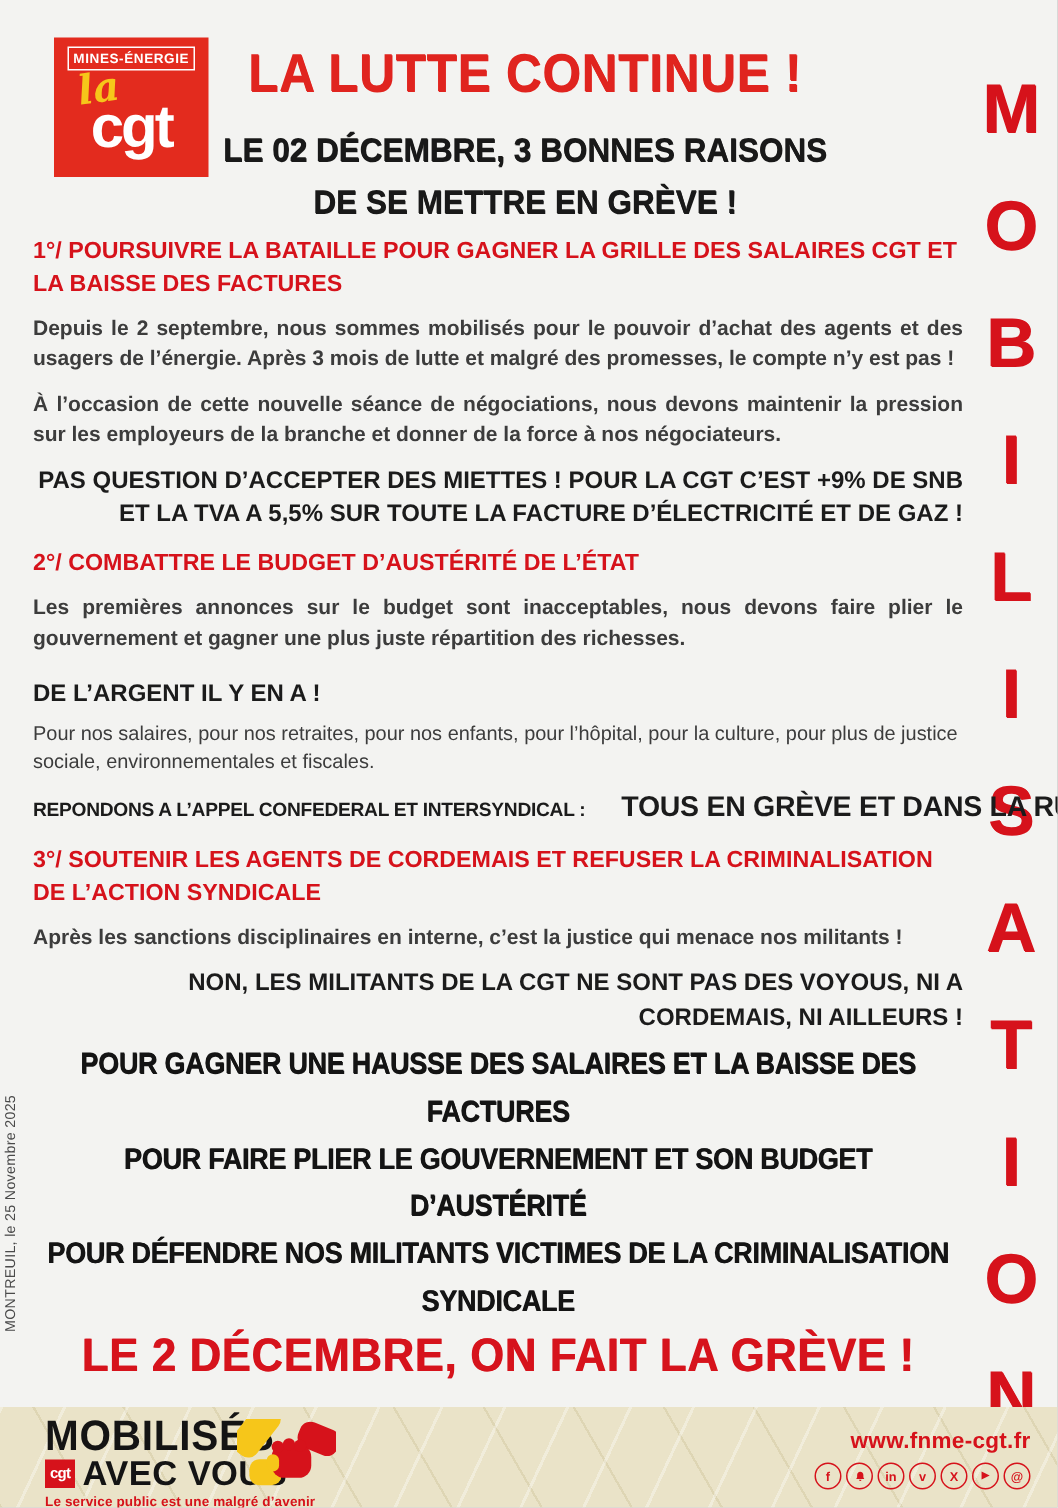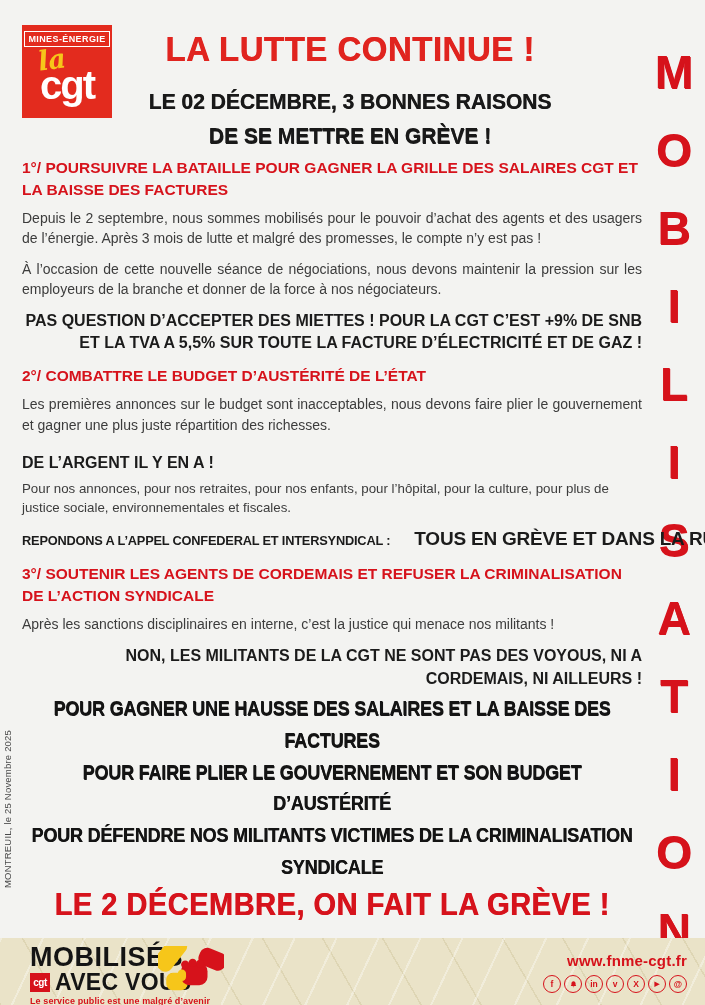--- a/index.html
+++ b/index.html
@@ -3,21 +3,21 @@
 <meta charset="utf-8">
 <style>
   html,body{margin:0;padding:0;}
   body{font-family:"Liberation Sans", sans-serif; background:#888;}
   .page{
     position:relative; width:705px; height:1005px; margin:0 auto;
     background:#f3f3f1; overflow:hidden;
   }
   
   .logo{
-    position:absolute; left:22px; top:25px; width:90px; height:93px;
+    position:absolute; left:36px; top:25px; width:103px; height:93px;
     background:#e32b1e; display:flex; flex-direction:column; align-items:center;
   }
   .logo-org{
     margin-top:6px; border:1.5px solid #fff; color:#fff;
     font-size:9px; font-weight:bold; letter-spacing:.4px; padding:2px 3px; white-space:nowrap;
   }
   .logo-la{
     font-family:"DejaVu Serif", serif; font-style:italic; font-weight:bold;
     color:#f6c61a; font-size:27px; line-height:20px; margin-top:3px; transform:rotate(-8deg);
     align-self:flex-start; margin-left:16px;
@@ -54,20 +54,21 @@
   }
   
   .content{position:absolute; left:22px; top:157px; width:620px;}
   .sec-heading{
     color:#d6121b; font-size:15.5px; font-weight:bold; line-height:1.42;
     margin:0 0 7px 0;
   }
   .para{
     color:#3c3c3c; font-size:14px; line-height:1.46; text-align:justify;
     margin:0 0 10px 0;
+    font-weight:bold;
   }
   .emphasis{
     color:#1b1b1b; font-size:16px; font-weight:bold; line-height:1.42;
     margin:0 0 10px 0;
     text-align:right;
   }
   .sub-emphasis{
     color:#1b1b1b; font-size:16px; font-weight:bold; line-height:1.3; margin:0 0 5px 0;
   }
   .small-para{
@@ -148,21 +149,21 @@
       <div class="sec-heading">1°/ POURSUIVRE LA BATAILLE POUR GAGNER LA GRILLE DES SALAIRES CGT ET LA BAISSE DES FACTURES</div>
       <p class="para">Depuis le 2 septembre, nous sommes mobilisés pour le pouvoir d’achat des agents et des usagers de l’énergie. Après 3 mois de lutte et malgré des promesses, le compte n’y est pas !</p>
       <p class="para">À l’occasion de cette nouvelle séance de négociations, nous devons maintenir la pression sur les employeurs de la branche et donner de la force à nos négociateurs.</p>
       <p class="emphasis">PAS QUESTION D’ACCEPTER DES MIETTES ! POUR LA CGT C’EST +9% DE SNB ET LA TVA A 5,5% SUR TOUTE LA FACTURE D’ÉLECTRICITÉ ET DE GAZ !</p>
     </div>
 
     <div class="section">
       <div class="sec-heading">2°/ COMBATTRE LE BUDGET D’AUSTÉRITÉ DE L’ÉTAT</div>
       <p class="para" style="margin-bottom:18px;">Les premières annonces sur le budget sont inacceptables, nous devons faire plier le gouvernement et gagner une plus juste répartition des richesses.</p>
       <p class="sub-emphasis">DE L’ARGENT IL Y EN A !</p>
-      <p class="small-para">Pour nos annonces, pour nos retraites, pour nos enfants, pour l’hôpital, pour la culture, pour plus de justice sociale, environnementales et fiscales.</p>
+      <p class="small-para">Pour nos salaires, pour nos retraites, pour nos enfants, pour l’hôpital, pour la culture, pour plus de justice sociale, environnementales et fiscales.</p>
       <div class="appeal">
         <span class="appeal-small">REPONDONS A L’APPEL CONFEDERAL ET INTERSYNDICAL :</span>
         <span class="appeal-big">TOUS EN GRÈVE ET DANS LA RUE !</span>
       </div>
     </div>
 
     <div class="section">
       <div class="sec-heading">3°/ SOUTENIR LES AGENTS DE CORDEMAIS ET REFUSER LA CRIMINALISATION DE L’ACTION SYNDICALE</div>
       <p class="para">Après les sanctions disciplinaires en interne, c’est la justice qui menace nos militants !</p>
       <p class="emphasis">NON, LES MILITANTS DE LA CGT NE SONT PAS DES VOYOUS, NI A CORDEMAIS, NI AILLEURS !</p>

